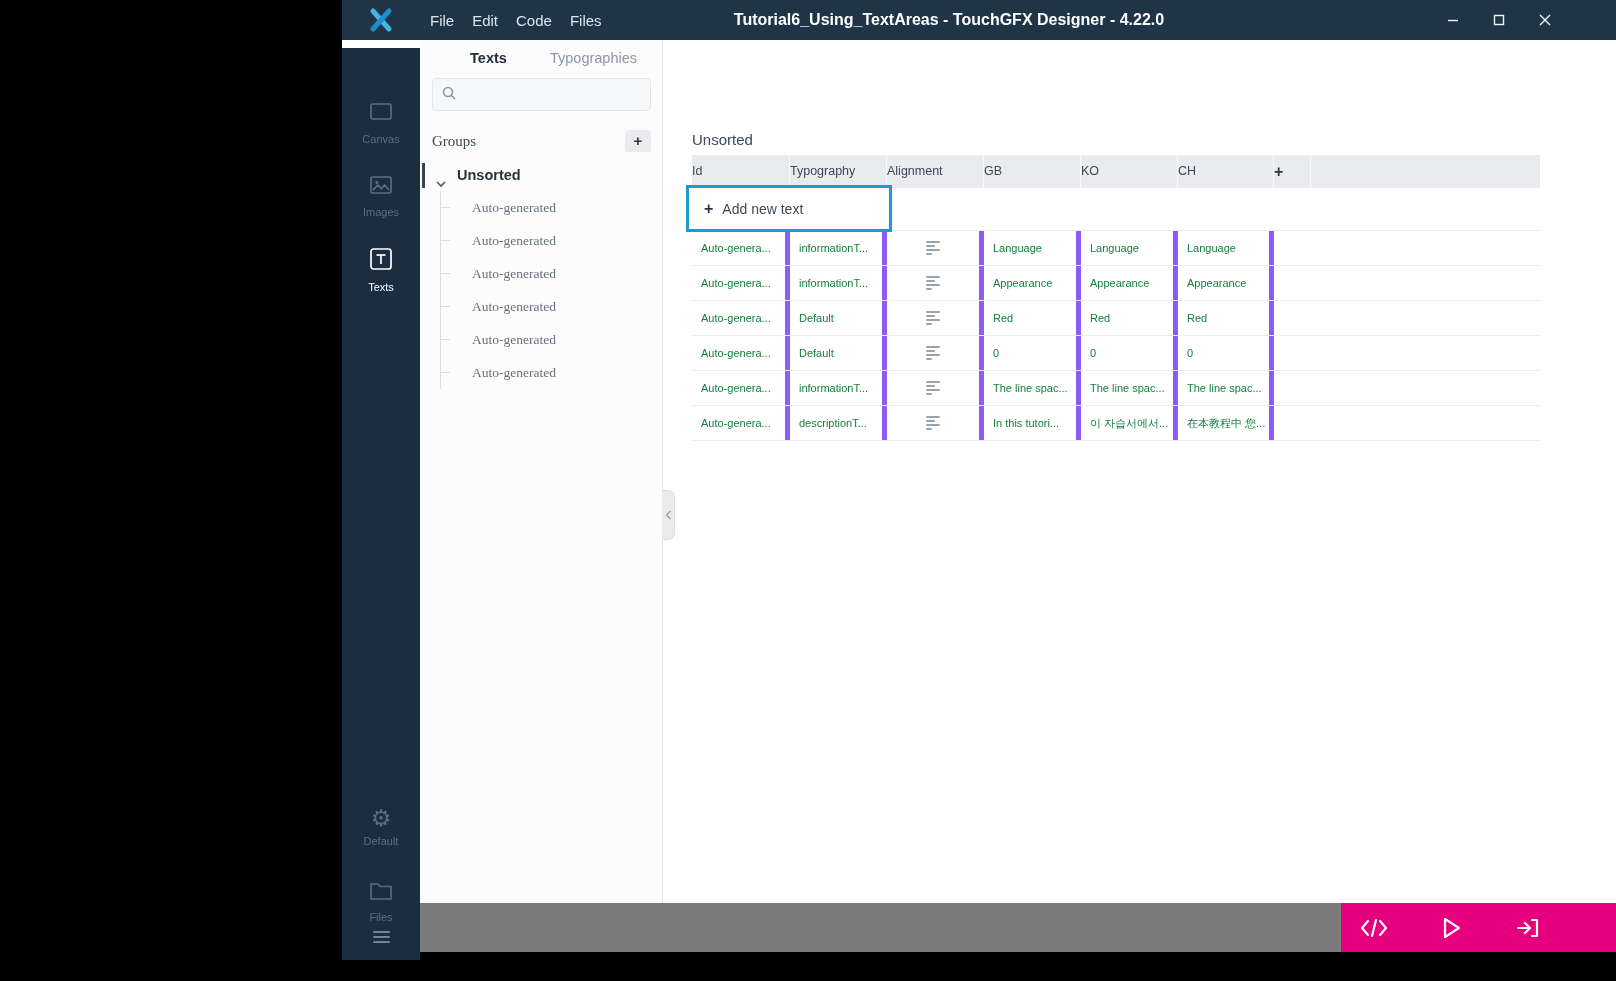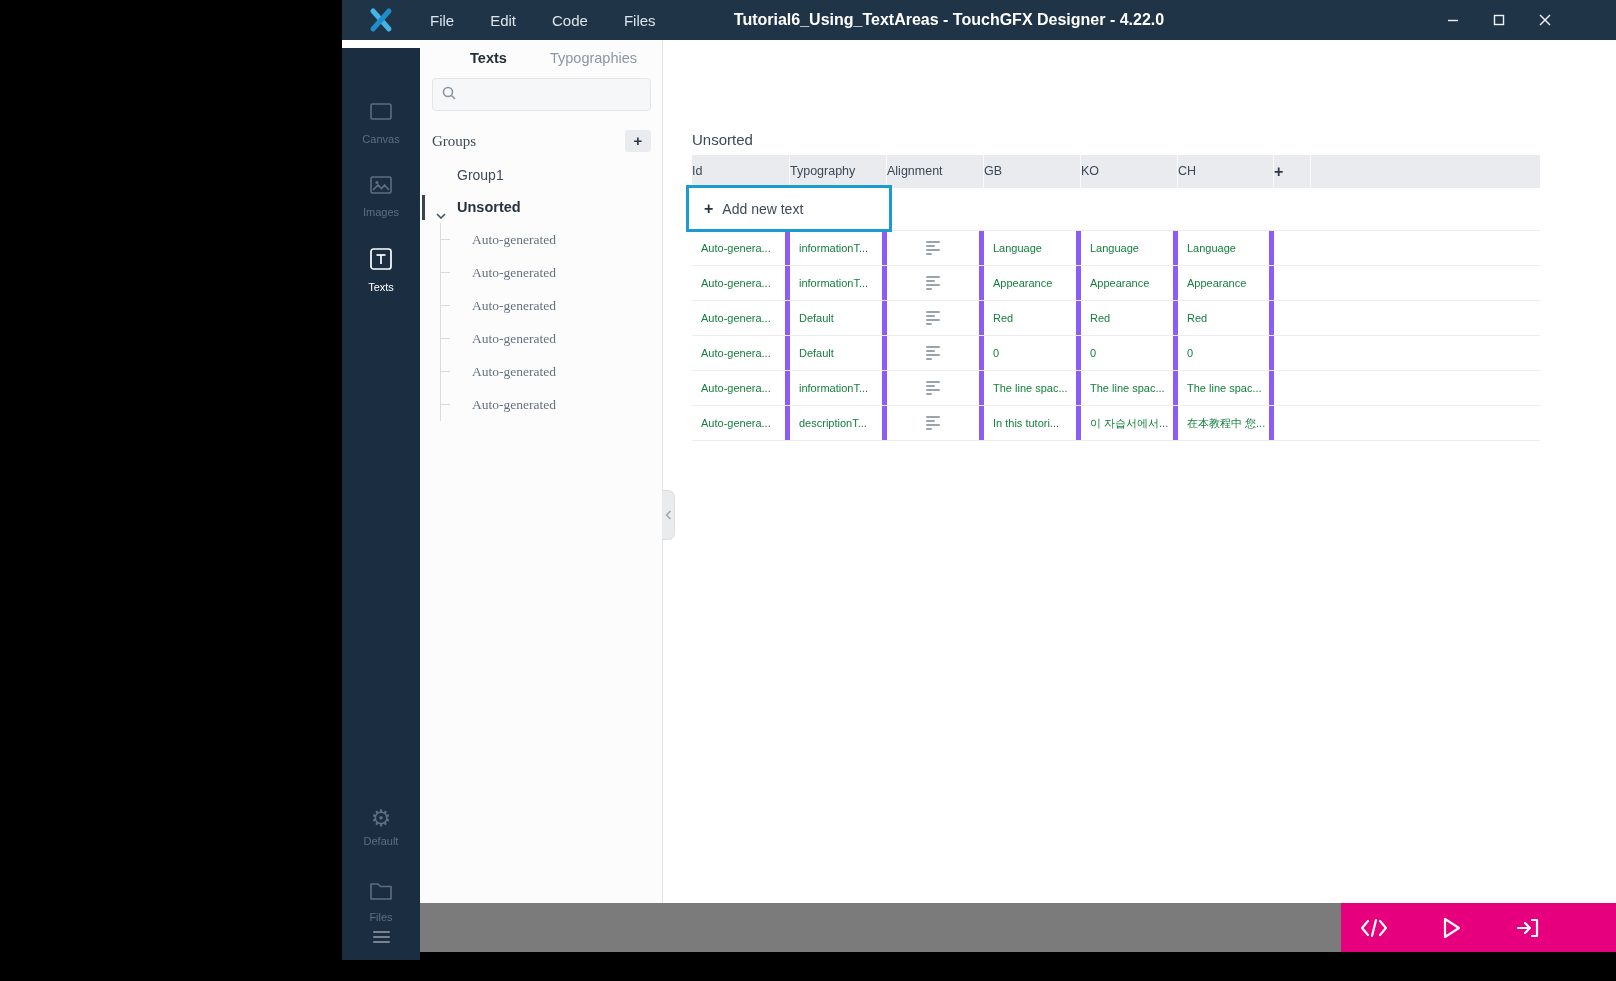--- a/index.html
+++ b/index.html
@@ -4,21 +4,21 @@
 <style>
   * { margin:0; padding:0; box-sizing:border-box; }
   html,body { width:1616px; height:981px; background:#000; overflow:hidden;
     font-family:"Liberation Sans","DejaVu Sans",sans-serif; }
 
   .app { position:absolute; left:342px; top:0; width:1274px; height:952px; background:#fff; }
 
   
   .titlebar { position:absolute; left:0; top:0; width:1274px; height:40px; background:#203448; }
   .logo { position:absolute; left:0; top:0; width:78px; height:40px; display:flex; align-items:center; justify-content:center; }
-  .menus { position:absolute; left:88px; top:0; height:40px; display:flex; gap:36px; align-items:center; }
+  .menus { position:absolute; left:88px; top:0; height:40px; display:flex; gap:18px; align-items:center; }
   .menus span { color:#dde4ea; font-size:15px; cursor:default; }
   .wtitle { position:absolute; left:0; right:60px; top:0; height:40px; line-height:40px; text-align:center;
     color:#fff; font-size:16px; font-weight:600; pointer-events:none; }
   .winctrl { position:absolute; right:48px; top:0; height:40px; display:flex; }
   .wbtn { width:46px; height:40px; display:flex; align-items:center; justify-content:center; }
 
   
   .nav { position:absolute; left:0; top:48px; width:78px; height:912px; background:#1b2d40; }
   .nav-item { position:absolute; left:0; width:78px; text-align:center; color:#5c6e80; cursor:pointer; }
   .nav-item .lbl { display:block; font-size:11px; margin-top:5px; }
@@ -186,21 +186,20 @@
           <line x1="10.5" y1="10.5" x2="14" y2="14" stroke="#8a95a0" stroke-width="1.6"></line>
         </svg>
       </span>
       <input type="text" placeholder="" style="">
     </div>
     <div class="grouphdr">
       <span class="gtitle">Groups</span>
       <button class="gplus">+</button>
     </div>
     <div class="tree">
-      <div class="titem group1">Group1</div>
       <div class="titem unsorted">
         <span class="selbar"></span>
         <span class="chev">
           <svg width="10" height="8" viewBox="0 0 10 8">
               <path d="M1 2 l4 4 4-4" fill="none" stroke="#4a5864" stroke-width="1.6"></path>
             </svg>
         </span>
         <span>Unsorted</span>
       </div>
       <div class="kids">

